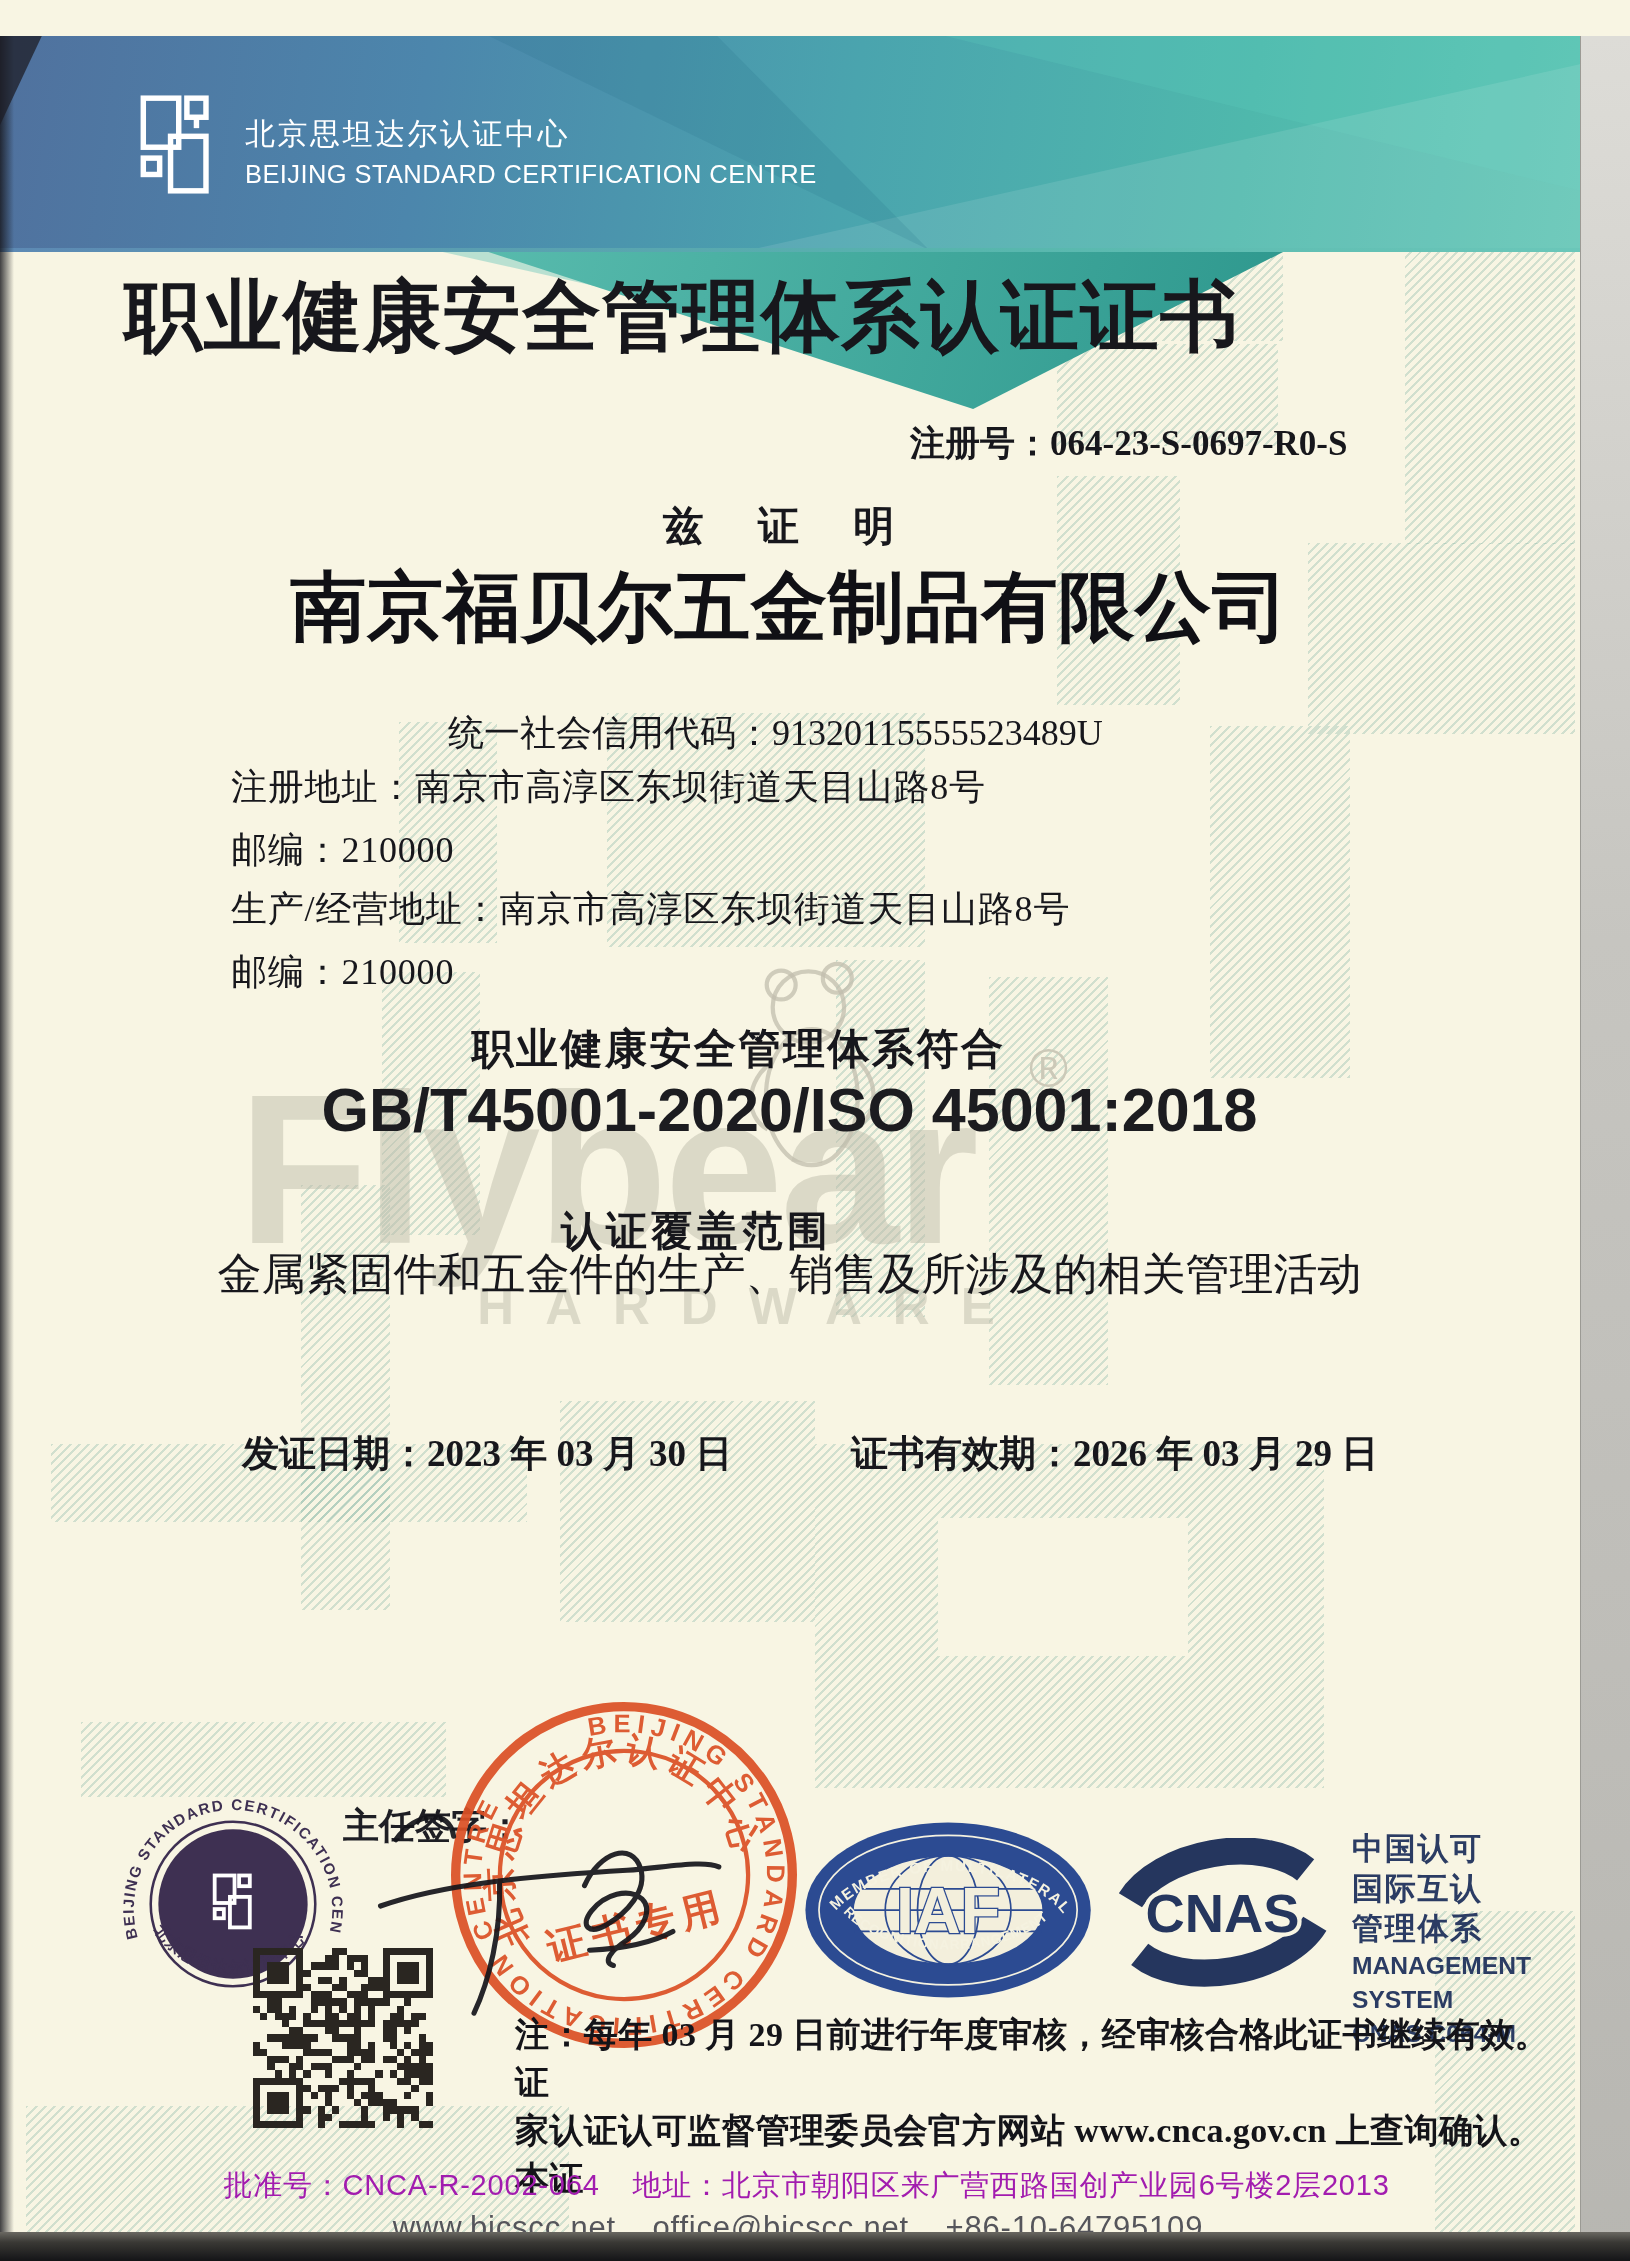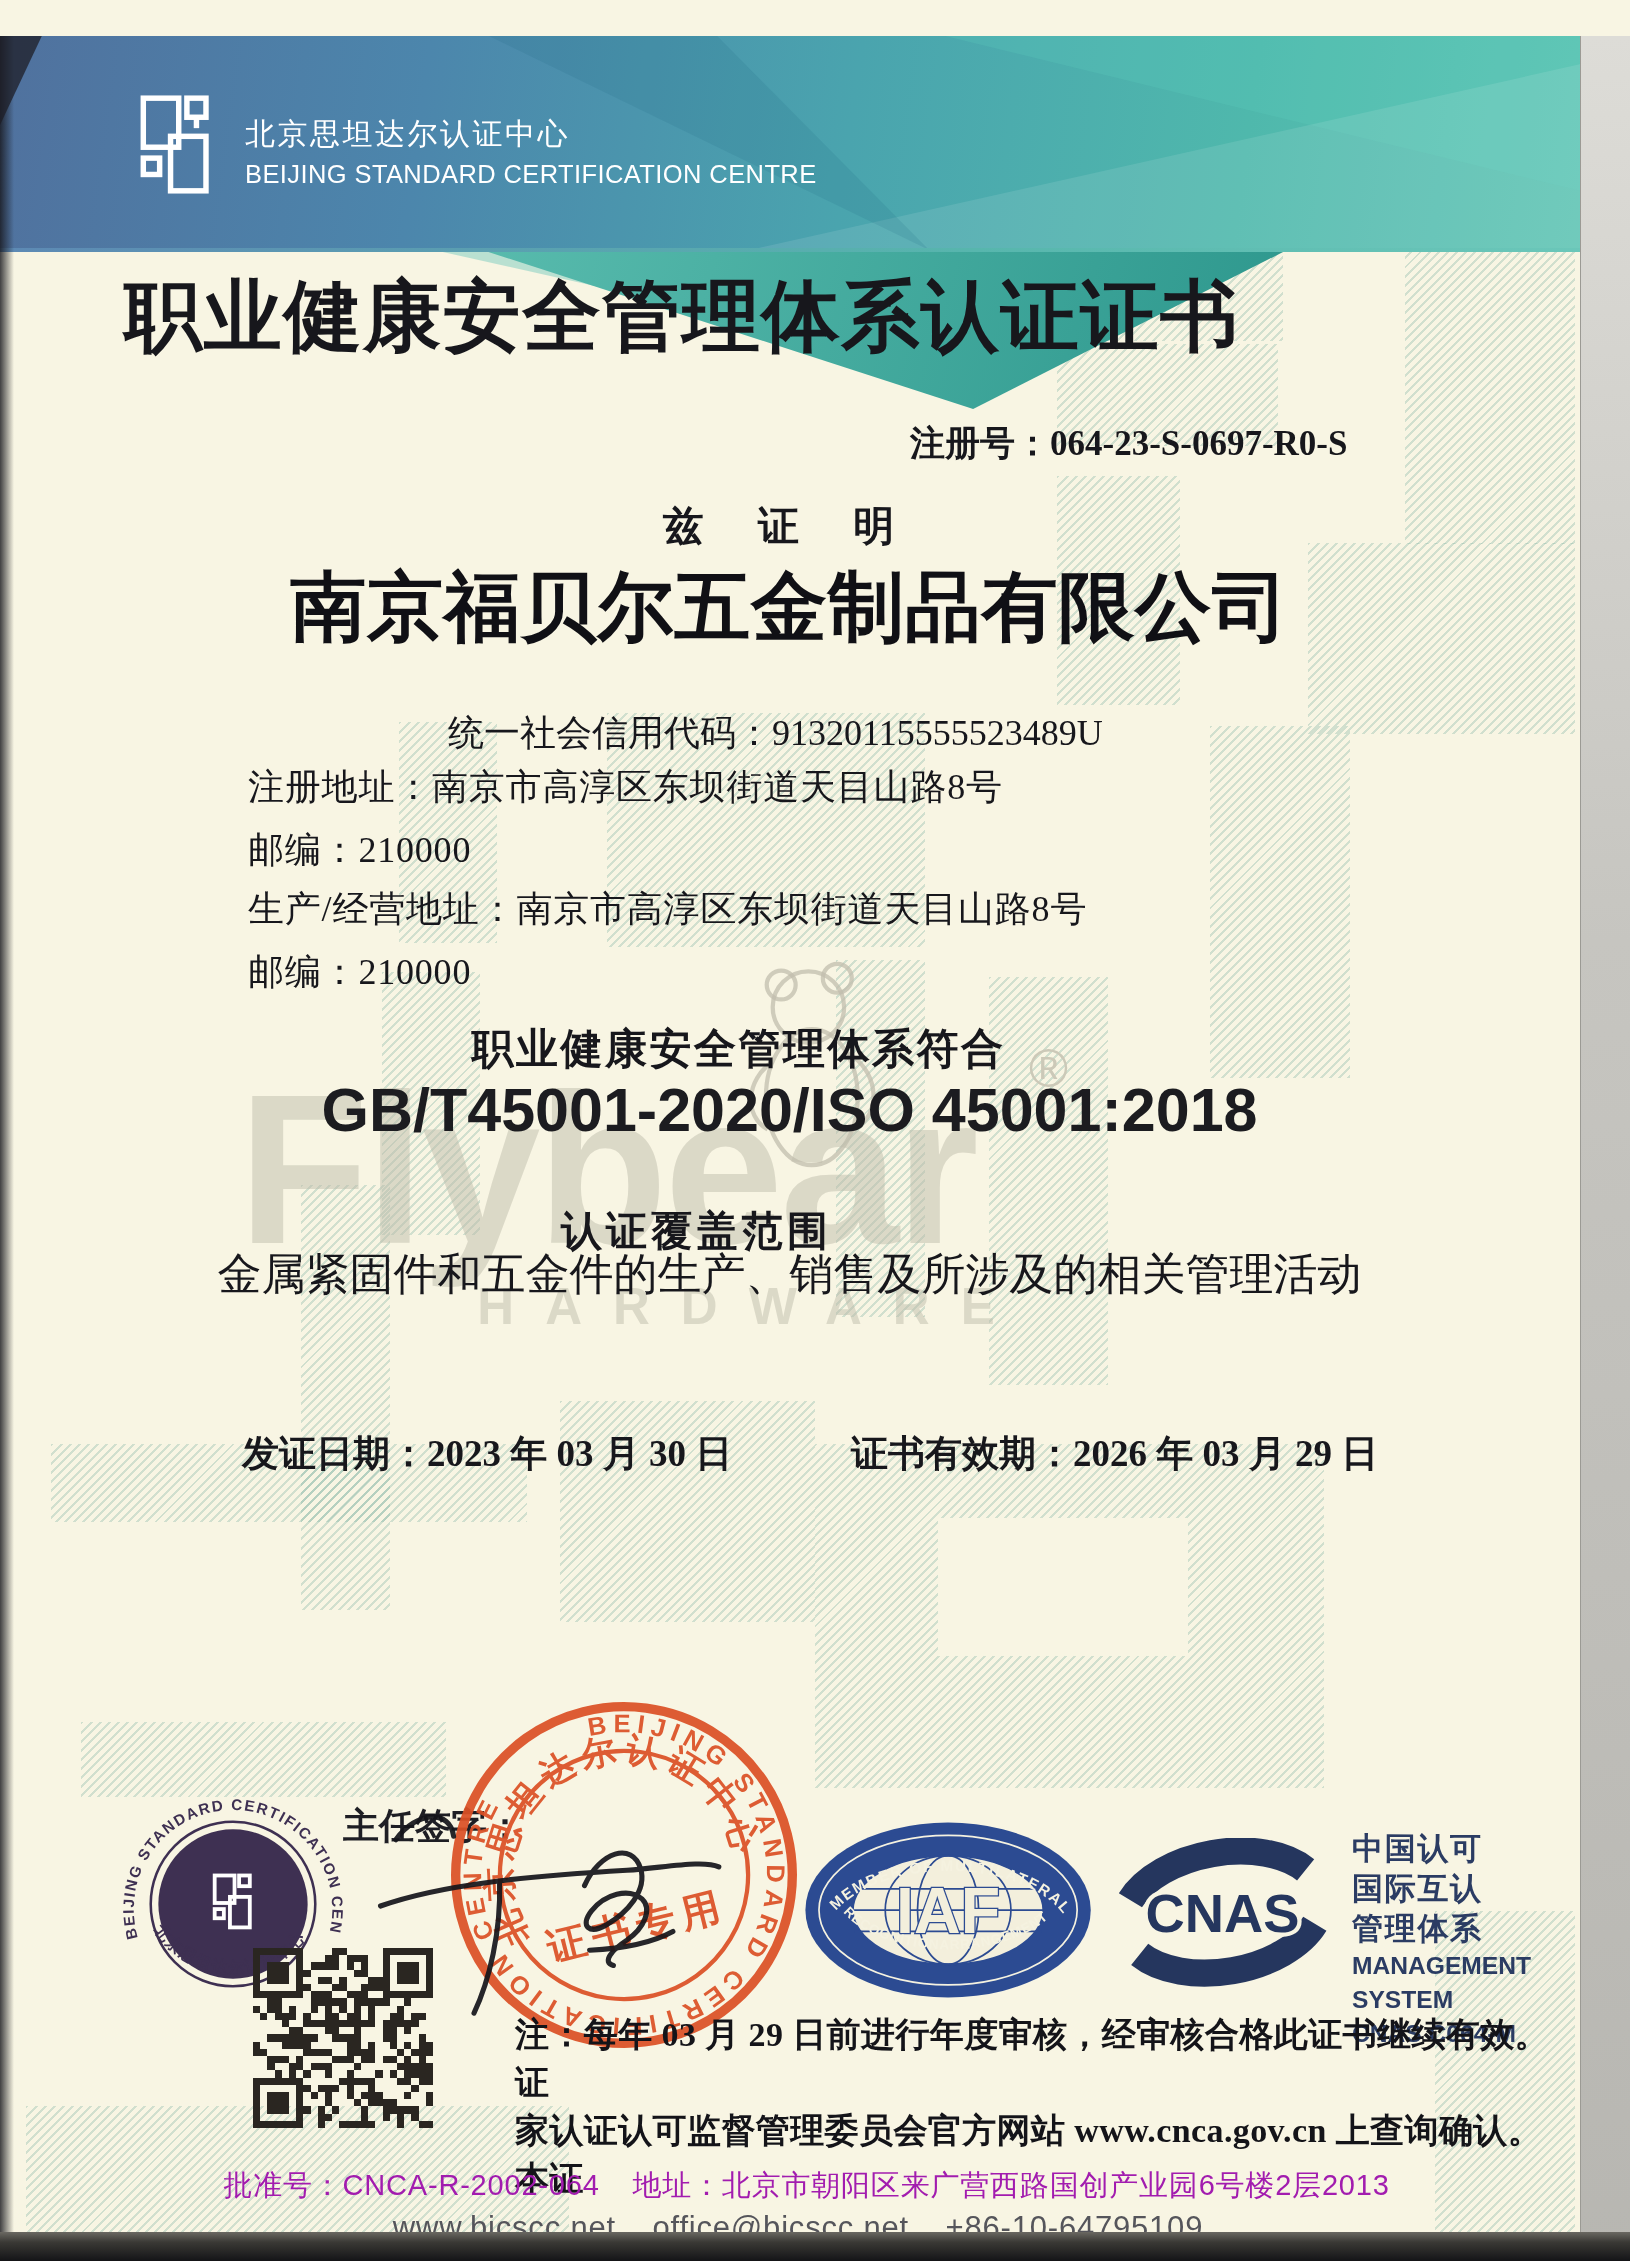--- a/index.html
+++ b/index.html
@@ -37,21 +37,21 @@
   .org-names{left:245px;top:78px;z-index:4;color:#fff;font-family:"Liberation Sans",sans-serif;}
   .org-cn{font-size:30px;letter-spacing:2.5px;}
   .org-en{font-size:25.5px;letter-spacing:0.4px;margin-top:5.1px;}
   
   .cx{position:absolute;left:0;width:1579px;text-align:center;}
   .title{top:229px;left:124px;font-size:78px;font-weight:600;letter-spacing:1.7px;z-index:5;}
   .regline{top:384px;left:910px;font-size:35px;font-weight:700;z-index:5;}
   .statement{top:499px;font-size:41px;font-weight:600;letter-spacing:22px;z-index:5;}
   .company{top:557px;font-size:76px;font-weight:700;letter-spacing:0.8px;z-index:5;color:#101015;}
   .credit{top:673px;left:448px;font-size:36px;z-index:5;}
-  .field{left:248px;font-size:36px;letter-spacing:0.8px;z-index:5;text-align:right;}
+  .field{left:231px;font-size:36px;letter-spacing:0.8px;z-index:5;text-align:right;}
   .f0{top:727px}.f1r{top:790px}.f2r{top:849px}.f3r{top:912px}
   .std-intro{top:1021px;left:-51px;font-size:42px;font-weight:600;letter-spacing:2.5px;z-index:5;}
   .std-code{top:1075px;font-size:61px;font-weight:700;z-index:5;
     font-family:"Liberation Sans",sans-serif;letter-spacing:0px;color:#1c1c20;}
   .scope-h{top:1204px;left:-93px;font-size:41px;font-weight:600;letter-spacing:4.2px;z-index:5;}
   .scope-t{top:1245px;font-size:44px;font-weight:400;letter-spacing:0px;z-index:5;}
   .dateline{top:1393px;font-size:37px;font-weight:600;z-index:5;}
   .issue{left:242px;} .valid{left:851px;}
   
   .wmk{z-index:2;color:rgba(189,186,169,.48);font-family:"Liberation Sans",sans-serif;}

